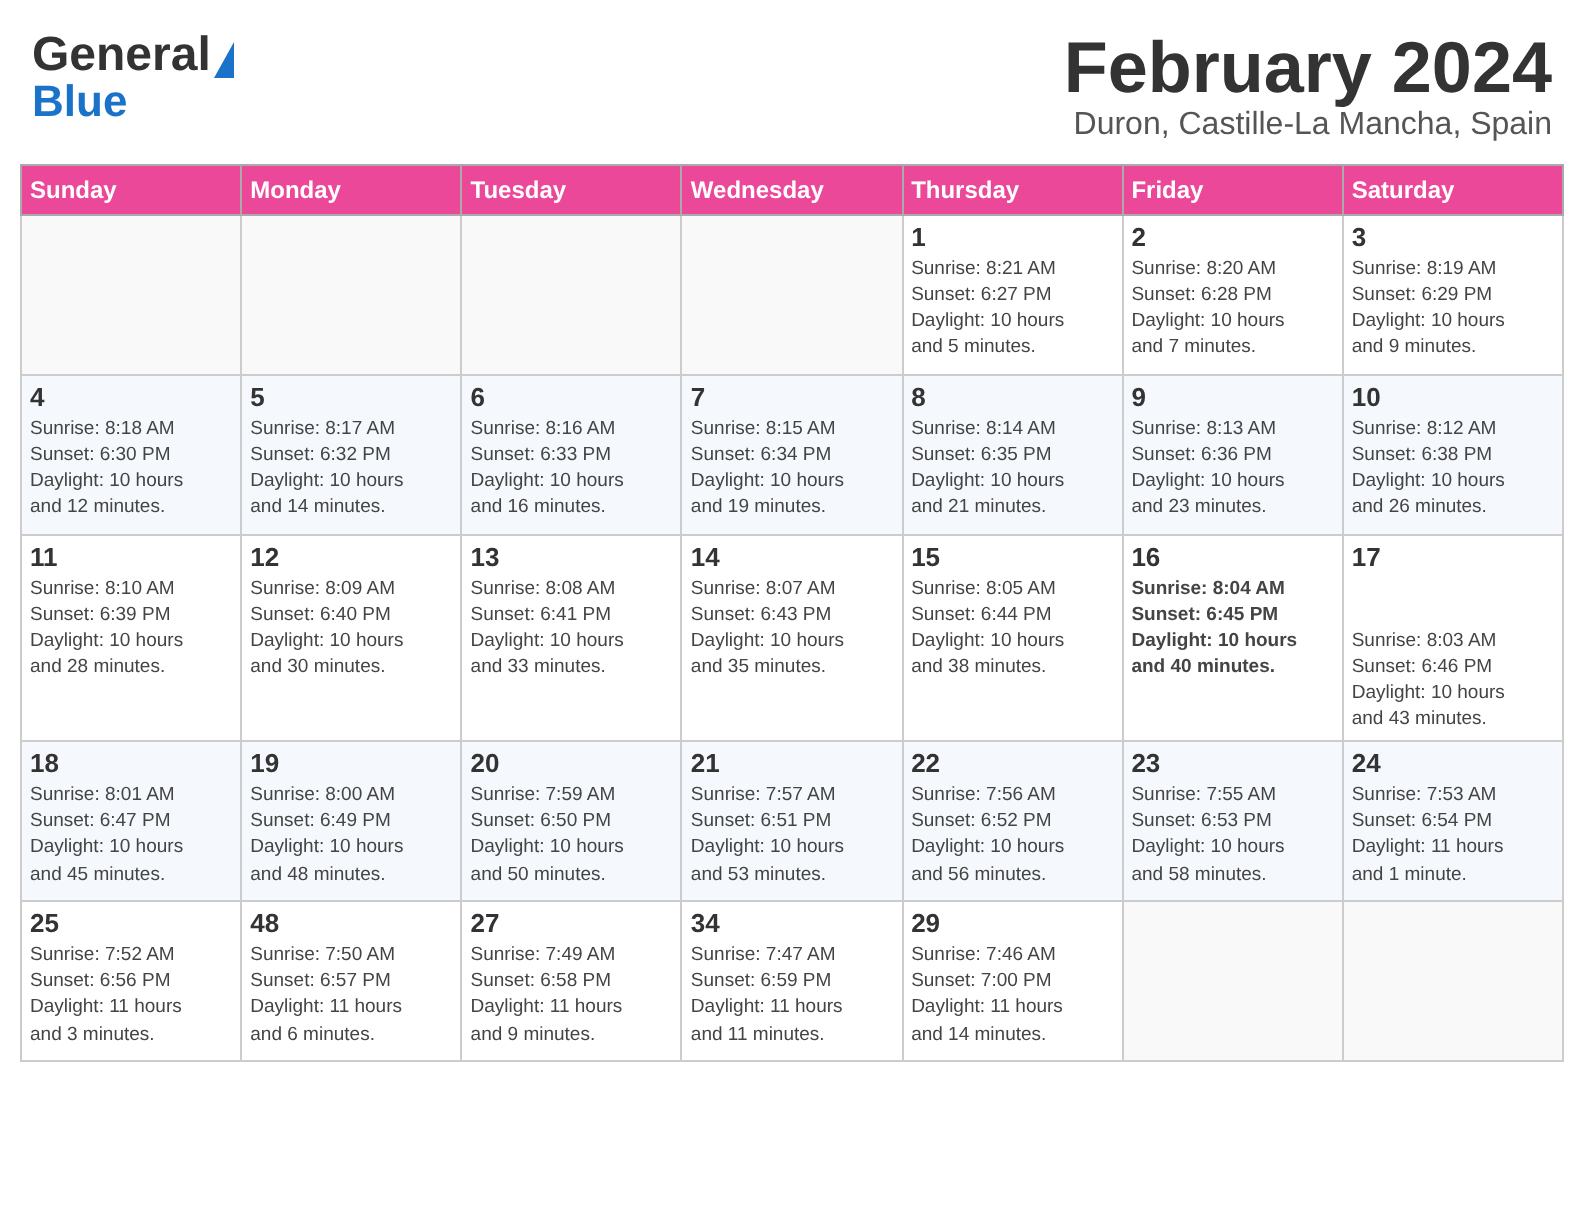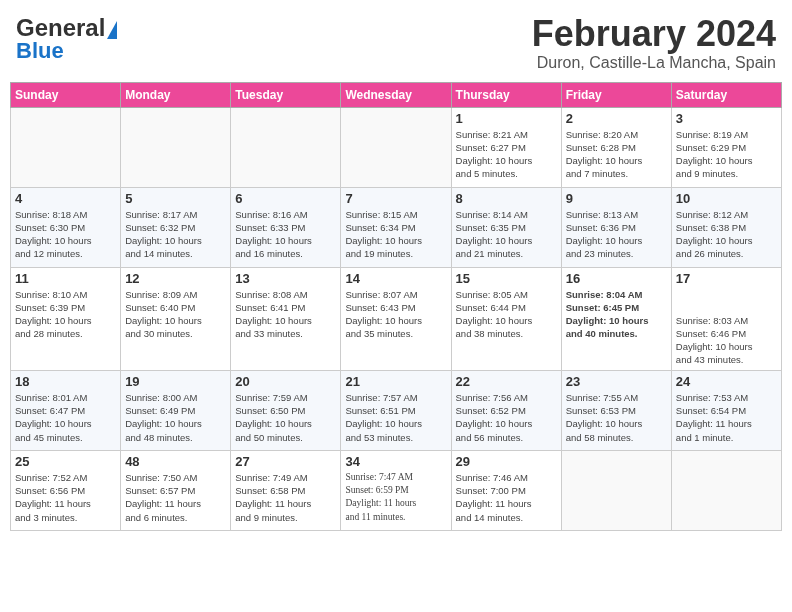--- a/index.html
+++ b/index.html
@@ -311,21 +311,21 @@
         </td>
         <td>
           <div class="day-number">27</div>
           <div class="day-info" style="white-space: pre-line;">Sunrise: 7:49 AM
 Sunset: 6:58 PM
 Daylight: 11 hours
 and 9 minutes.</div>
         </td>
         <td>
           <div class="day-number">34</div>
-          <div class="day-info" style="white-space: pre-line; font-family: Liberation Serif, serif;">Sunrise: 7:47 AM
+          <div class="day-info" style="white-space: pre-line;">Sunrise: 7:47 AM
 Sunset: 6:59 PM
 Daylight: 11 hours
 and 11 minutes.</div>
         </td>
         <td>
           <div class="day-number">29</div>
           <div class="day-info" style="white-space: pre-line;">Sunrise: 7:46 AM
 Sunset: 7:00 PM
 Daylight: 11 hours
 and 14 minutes.</div>

